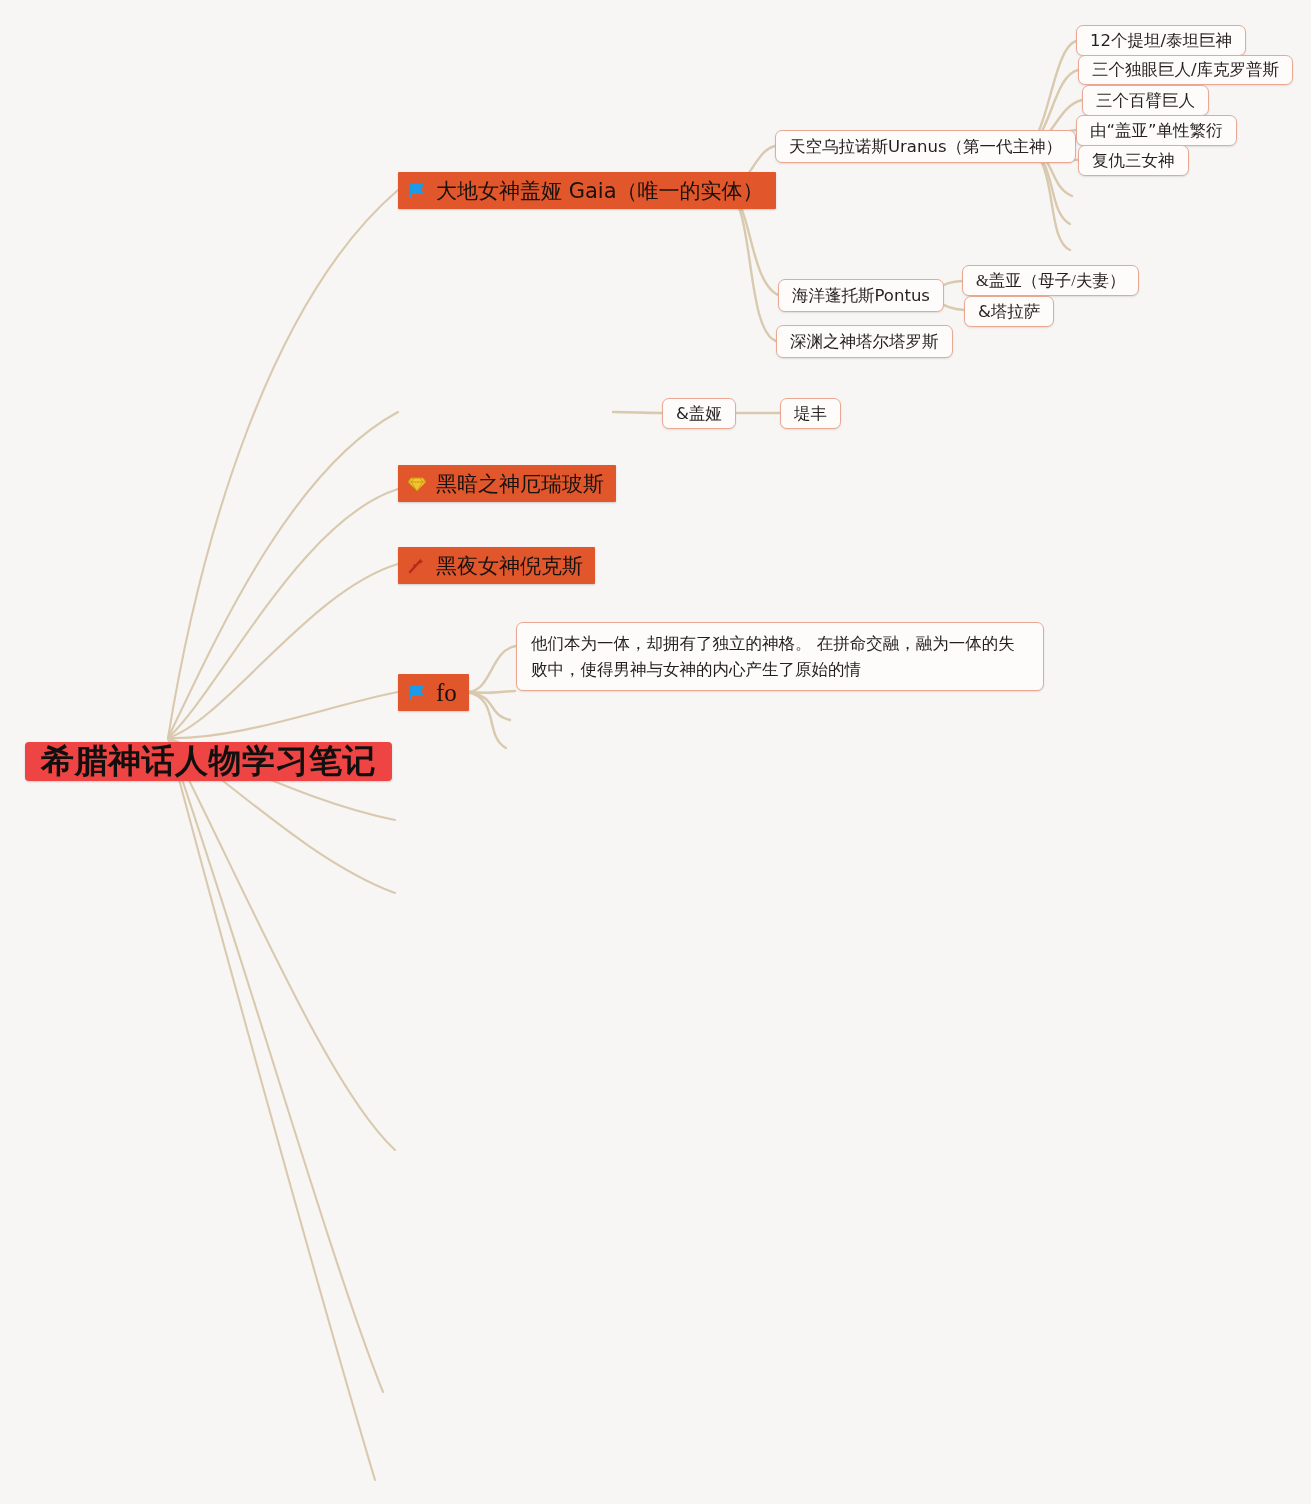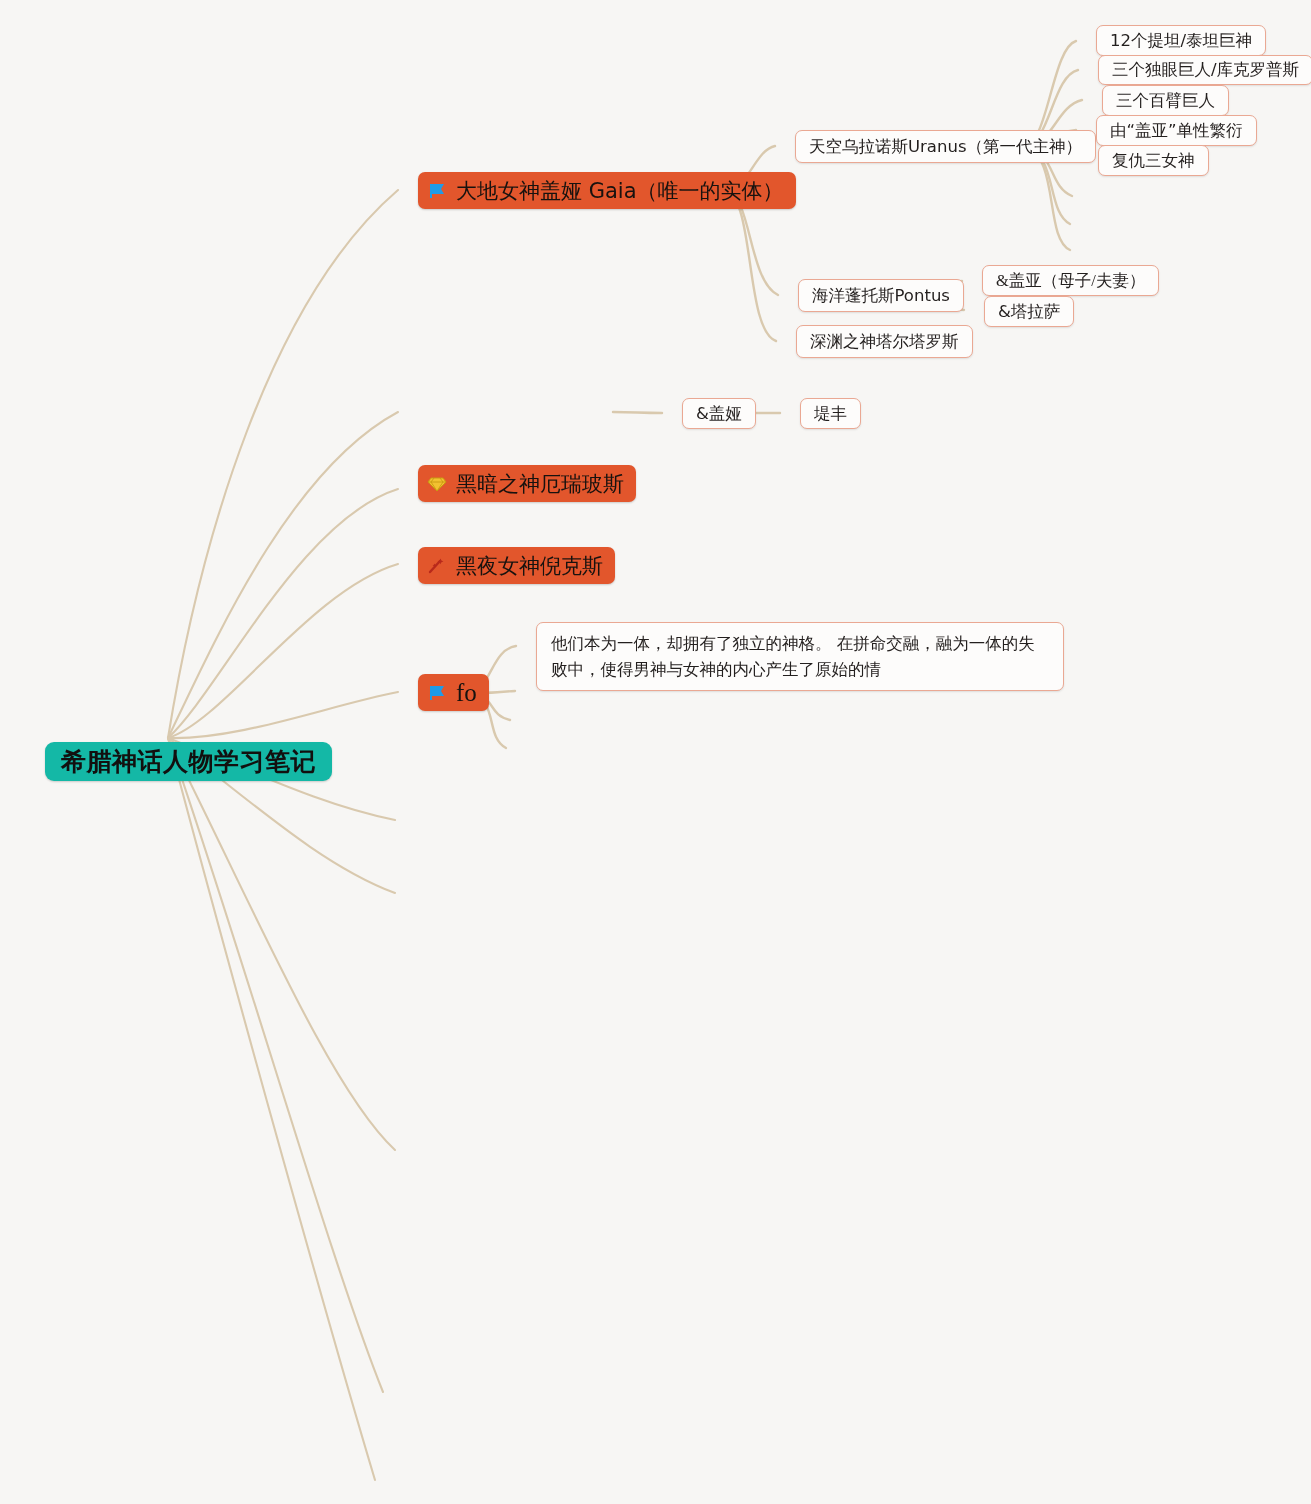--- a/index.html
+++ b/index.html
@@ -4,33 +4,33 @@
 <style>
   html,body{margin:0;padding:0;}
   body{
     width:1311px;height:1504px;
     background:#f7f6f4;
     font-family:"Liberation Sans","DejaVu Sans",sans-serif;
     position:relative;overflow:hidden;
   }
   #canvas{position:absolute;inset:0;width:1311px;height:1504px;}
   #edges{position:absolute;left:0;top:0;width:1311px;height:1504px;pointer-events:none;}
-  .node{position:absolute;box-sizing:border-box;display:flex;align-items:center;margin-left:20px;}
+  .node{position:absolute;box-sizing:border-box;display:flex;align-items:center;}
 
   
   .root{
-    background:#14b8a6;border-radius:9px;
-    color:#12100f;font-weight:bold;font-size:25px;
+    background:#ef4444;border-radius:4px;
+    color:#12100f;font-weight:bold;font-size:33px;
     letter-spacing:.5px;padding:0 16px;white-space:nowrap;
     box-shadow:0 1px 2px rgba(0,0,0,.18);
     font-family:"DejaVu Sans","Liberation Sans",sans-serif;
   }
   
   .branch{
-    background:#e2562c;border-radius:7px;
+    background:#e2562c;border-radius:1px;
     color:#17120f;font-size:21px;white-space:nowrap;
     padding:0 12px 0 9px;gap:9px;
     box-shadow:0 1px 2px rgba(0,0,0,.18);
     font-family:"DejaVu Sans","Liberation Sans",sans-serif;
   }
   
   .leaf{
     background:#fdfcfb;border:1.6px solid #eaa893;border-radius:7px;
     color:#231f1e;font-size:16.5px;white-space:nowrap;
     padding:0 13px;

